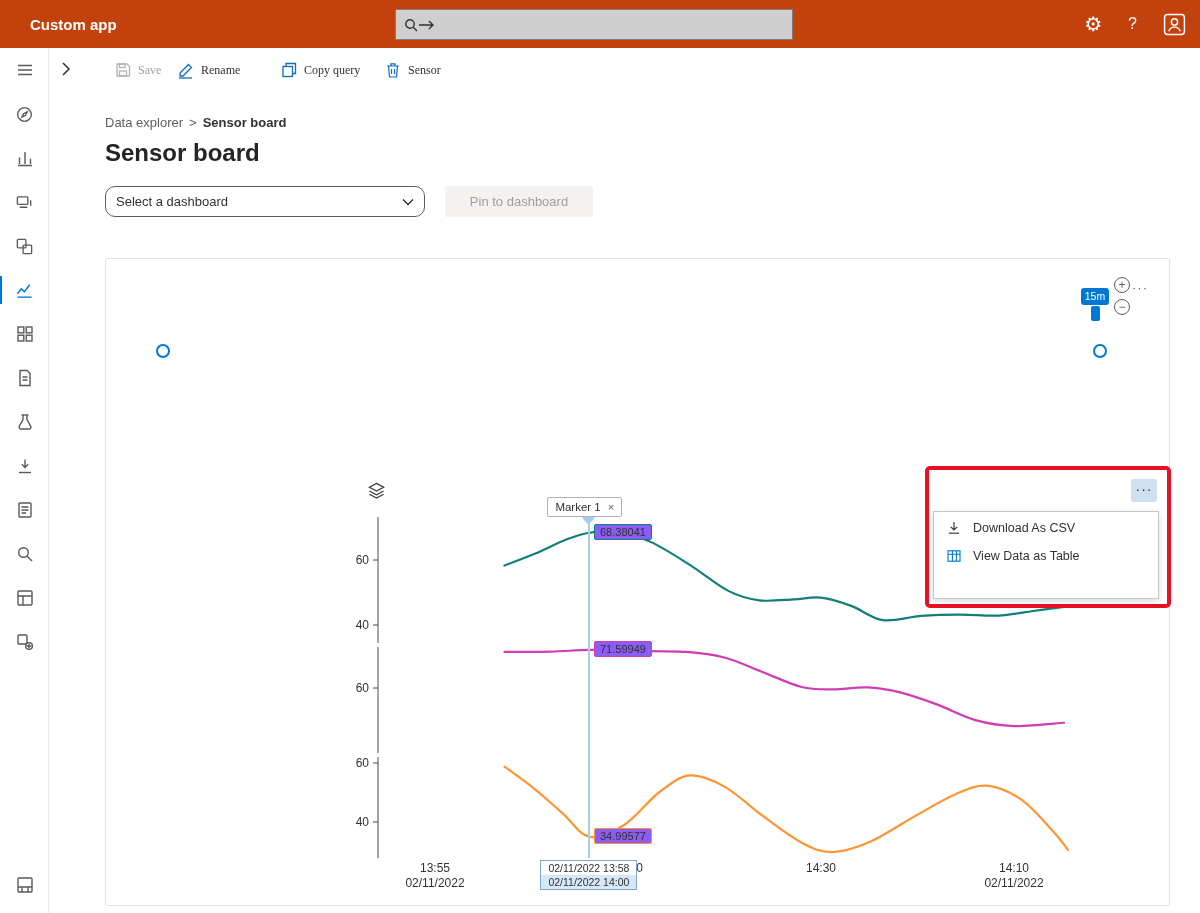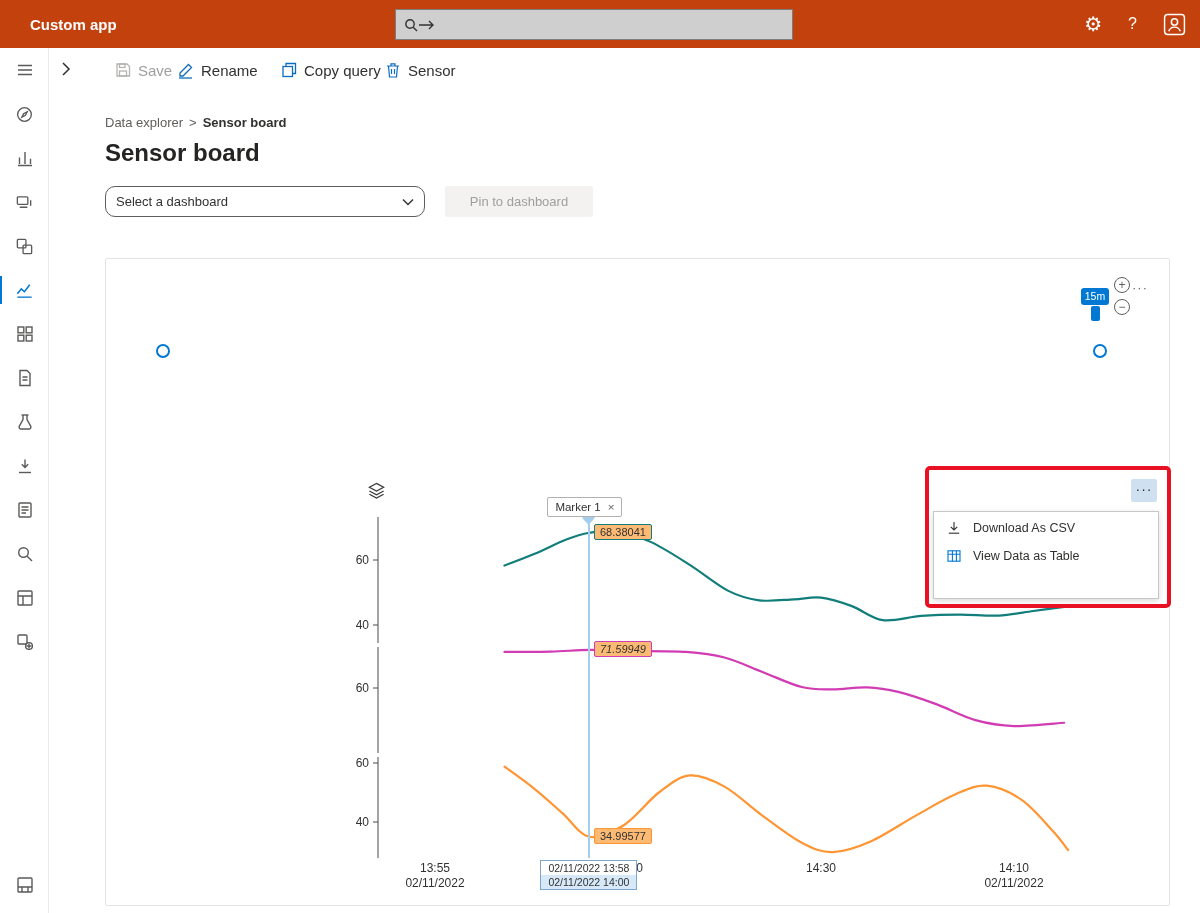--- a/index.html
+++ b/index.html
@@ -11,21 +11,21 @@
 #topbar{position:absolute;left:0;top:0;width:1200px;height:48px;background:#c2410c;z-index:20;display:flex;align-items:center}
 #app-title{position:absolute;left:30px;color:#fff;font-size:15px;font-weight:700}
 #searchbox{position:absolute;left:395px;top:9px;width:398px;height:31px;background:#cfcfcf;border:1px solid #7d7d7d;display:flex;align-items:center;padding:0 8px}
 #search-input{flex:1;border:none;background:transparent;font-size:13px;color:#111;font-family:"Liberation Sans",sans-serif;outline:none;margin-left:6px}
 #topbar-right{position:absolute;right:14px;top:0;height:48px;display:flex;align-items:center;gap:26px}
 #gear{color:#fff;font-size:20px;line-height:1;cursor:pointer}
 #help{color:#fff;font-size:16px;cursor:pointer}
 
 
 #toolbar{position:absolute;left:49px;top:48px;width:1151px;height:44px;background:#fff;z-index:5}
-.tbtn{position:absolute;top:0;height:44px;display:flex;align-items:center;gap:7px;font-size:15px;color:#323130;cursor:pointer;background:none;border:none;font-family:Liberation Sans, sans-serif}
+.tbtn{position:absolute;top:0;height:44px;display:flex;align-items:center;gap:7px;font-size:12px;color:#323130;cursor:pointer;background:none;border:none;font-family:Liberation Serif, serif}
 .tbtn.disabled{color:#a19f9d;cursor:default}
 #chevron-expand{position:absolute;left:9px;top:13px;cursor:pointer}
 
 
 #sidebar{position:absolute;left:0;top:48px;width:49px;height:865px;background:#fff;border-right:1px solid #eaeaea;z-index:10;display:flex;flex-direction:column}
 .side-ic{width:49px;height:44px;display:flex;align-items:center;justify-content:center;cursor:pointer;position:relative}
 .side-ic svg{stroke:#5b5a59;fill:none;stroke-width:1.4}
 .side-ic.active svg{stroke:#0078d4}
 .side-ic.active::before{content:"";position:absolute;left:0;top:8px;bottom:8px;width:2px;background:#0078d4}
 #side-bottom{margin-top:auto;margin-bottom:6px}
@@ -74,21 +74,21 @@
 
 .chart-host{position:absolute;left:330px;z-index:1}
 #chart-0{top:515px}#chart-1{top:645px}#chart-2{top:755px}
 #x-axis-line{position:absolute;left:378px;top:857px;width:730px;height:1px;background:#4a4a4a}
 .xlab{position:absolute;top:861px;transform:translateX(-50%);text-align:center;font-size:12px;color:#323130;line-height:15px;z-index:2;white-space:nowrap}
 
 #marker-line{position:absolute;width:2px;background:#a5cdec;z-index:3}
 #marker-pin{position:absolute;width:13px;height:13px;background:#a5cdec;border-radius:50% 50% 50% 0;transform:rotate(-45deg);z-index:3}
 #marker-chip{position:absolute;height:20px;background:#fff;border:1px solid #b3b0ad;border-radius:2px;display:flex;align-items:center;gap:7px;padding:0 7px;font-size:11.5px;color:#323130;z-index:5}
 #marker-chip .x{cursor:pointer;color:#605e5c}
-.vlabel{position:absolute;background:#fdba74;font-size:11px;padding:1px 5px;border-radius:2px;z-index:4;white-space:nowrap}
+.vlabel{position:absolute;background:#8b5cf6;font-size:11px;padding:1px 5px;border-radius:2px;z-index:4;white-space:nowrap}
 #marker-tip{position:absolute;top:860px;width:97px;border:1px solid #7da7cf;font-size:10.5px;text-align:center;z-index:6;background:#fff}
 #marker-tip .l2{background:#d7e9f9}
 #marker-tip div{padding:1px 2px;white-space:nowrap}
 
 
 #red-box{position:absolute;left:925px;top:466px;width:246px;height:142px;border:4px solid #e81123;border-radius:5px;z-index:9;pointer-events:none}
 #menu-dots-btn{position:absolute;left:1131px;top:479px;width:26px;height:23px;background:#cfe0f1;border-radius:2px;text-align:center;line-height:20px;font-size:14px;letter-spacing:1px;color:#323130;cursor:pointer;z-index:8}
 #ctx-menu{position:absolute;left:933px;top:511px;width:226px;height:88px;background:#fff;border:1px solid #c8c6c4;box-shadow:0 2px 6px rgba(0,0,0,.15);z-index:8;padding:2px 0}
 .ctx-item{height:28px;display:flex;align-items:center;gap:11px;padding:0 12px;font-size:12.5px;color:#323130;cursor:pointer}
 </style>
@@ -369,21 +369,21 @@
     <div>02/11/2022</div>
   </div>
 
 <div id="marker-line" style="left: 588.4px; top: 508px; height: 350px;"></div>
 <div id="marker-pin" style="left: 582.4px; top: 509px;"></div>
 <div id="marker-chip" style="left: 547.4px; top: 497px;">
   <span>Marker 1</span>
   <span class="x">×</span>
 </div>
 <div class="vlabel" id="vlabel-0" style="left: 594px; top: 523.764px; border: 1px solid rgb(18, 126, 123);">68.38041</div>
-<div class="vlabel" id="vlabel-1" style="left: 594px; top: 640.954px; border: 1px solid rgb(209, 59, 180); font-style: italic;">71.59949</div>
+<div class="vlabel" id="vlabel-1" style="left: 594px; top: 640.954px; border: 1px solid rgb(209, 59, 180);">71.59949</div>
 <div class="vlabel" id="vlabel-2" style="left: 594px; top: 827.762px; border: 1px solid rgb(255, 148, 51);">34.99577</div>
 <div id="marker-tip" style="left: 540.4px;">
   <div class="l1">02/11/2022 13:58</div>
   <div class="l2">02/11/2022 14:00</div>
 </div>
 
 <div id="red-box"></div>
 <div id="menu-dots-btn">···</div>
 <div id="ctx-menu">
   <div class="ctx-item">

